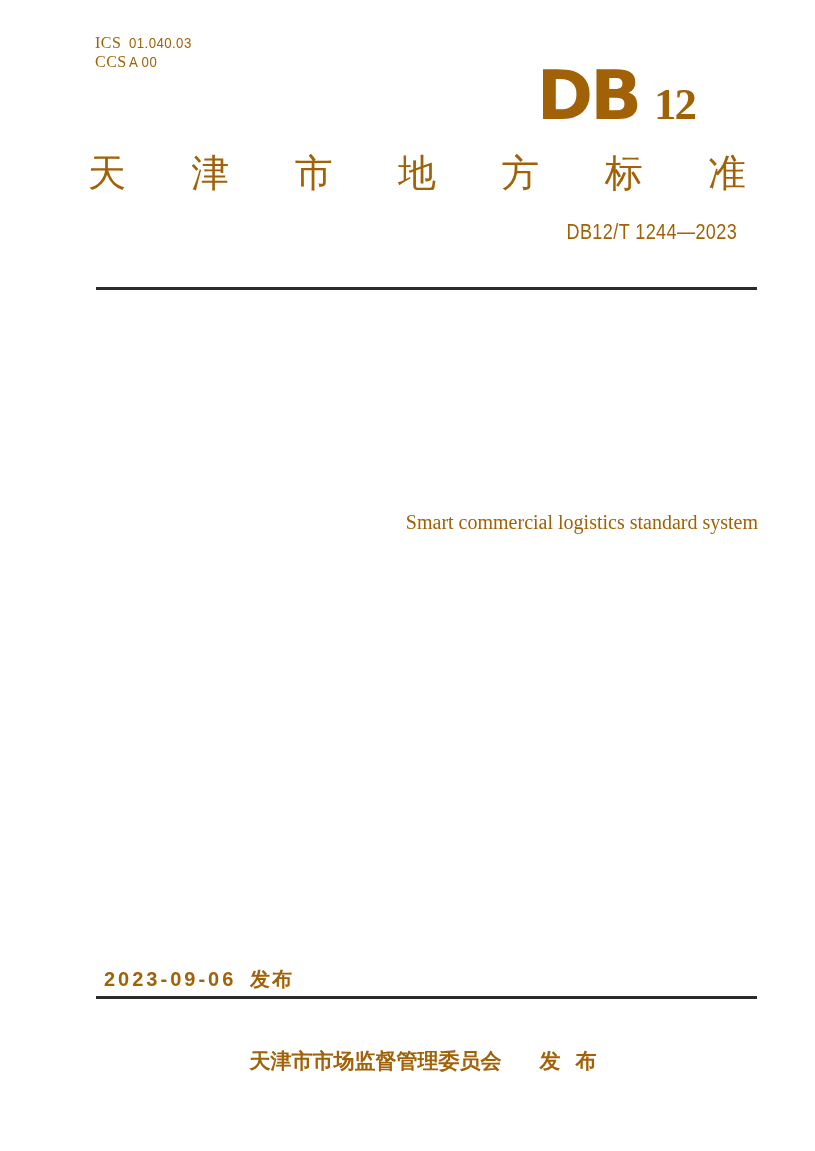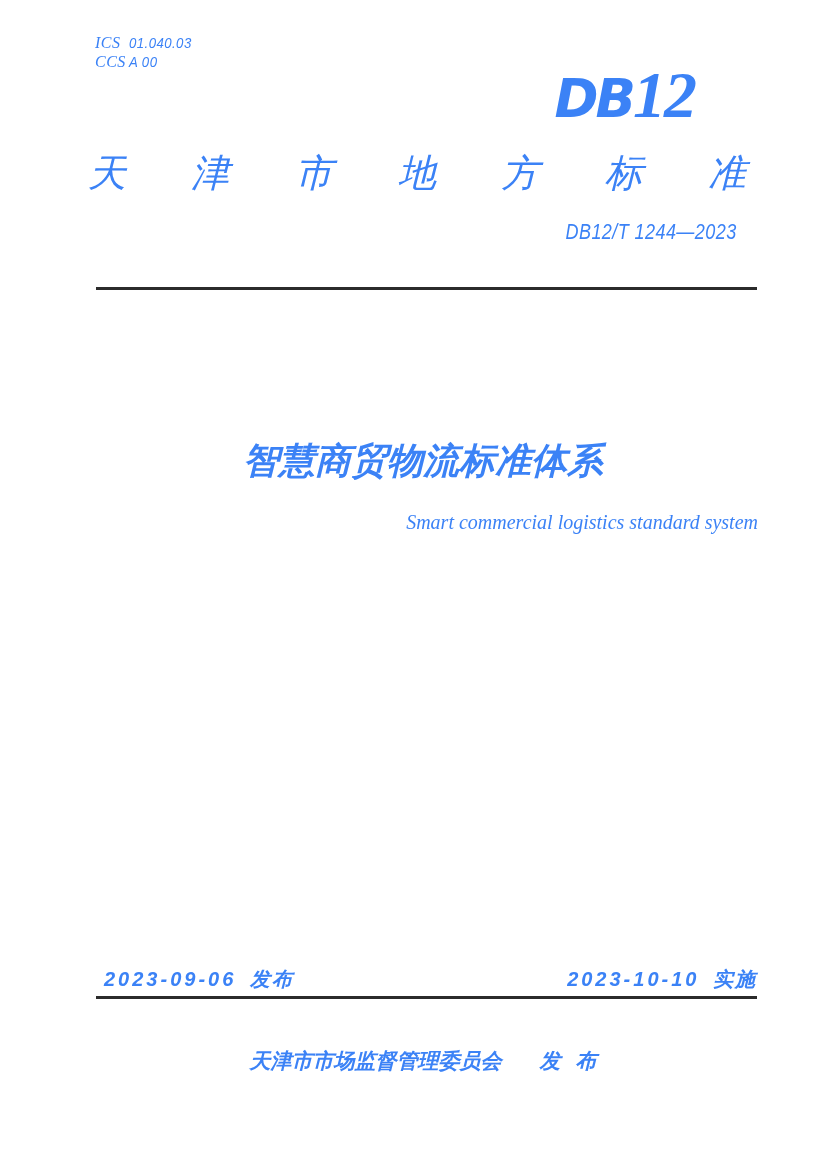--- a/index.html
+++ b/index.html
@@ -5,24 +5,23 @@
   html, body {
     margin: 0;
     padding: 0;
     background: #ffffff;
   }
   .page {
     position: relative;
     width: 815px;
     height: 1151px;
     background: #ffffff;
-    color: #3b82f6;
+    color: #a16207;
     font-family: "Liberation Sans", "DejaVu Sans", sans-serif;
     overflow: hidden;
-    font-style: italic;
   }
 
   
   .ics-block {
     position: absolute;
     left: 95px;
     top: 33px;
     font-size: 16px;
     line-height: 19px;
   }
@@ -45,29 +44,29 @@
   .logo {
     position: absolute;
     top: 62px;
     right: 120px;
     line-height: 1;
     white-space: nowrap;
   }
   .logo-db {
     font-family: "DejaVu Sans", sans-serif;
     font-weight: 900;
-    font-size: 53px;
+    font-size: 68px;
     letter-spacing: -3px;
   }
   .logo-12 {
     font-family: "Liberation Serif", serif;
     font-weight: 700;
-    font-size: 66px;
+    font-size: 45px;
     letter-spacing: -2px;
-    margin-left: 0;
+    margin-left: 15px;
   }
 
   
   .masthead {
     position: absolute;
     left: 88px;
     top: 153px;
     width: 658px;
     display: flex;
     justify-content: space-between;
@@ -181,32 +180,27 @@
     <span>地</span>
     <span>方</span>
     <span>标</span>
     <span>准</span>
   </div>
 
   <div class="doc-number">DB12/T 1244—2023</div>
 
   <div class="rule rule-top"></div>
 
-  <div class="doc-title">智慧商贸物流标准体系</div>
   <div class="doc-title-en">Smart commercial logistics standard system</div>
 
   <div class="dates">
     <div class="date-group">
       <span class="date-value">2023-09-06</span>
       <span class="date-label">发布</span>
     </div>
-    <div class="date-group">
-      <span class="date-value">2023-10-10</span>
-      <span class="date-label">实施</span>
-    </div>
   </div>
 
   <div class="rule rule-bottom"></div>
 
   <div class="publisher">
     <span>天津市市场监督管理委员会</span>
     <span class="pub-gap"></span>
     <span>发</span>
     <span class="pub-char2">布</span>
   </div>

